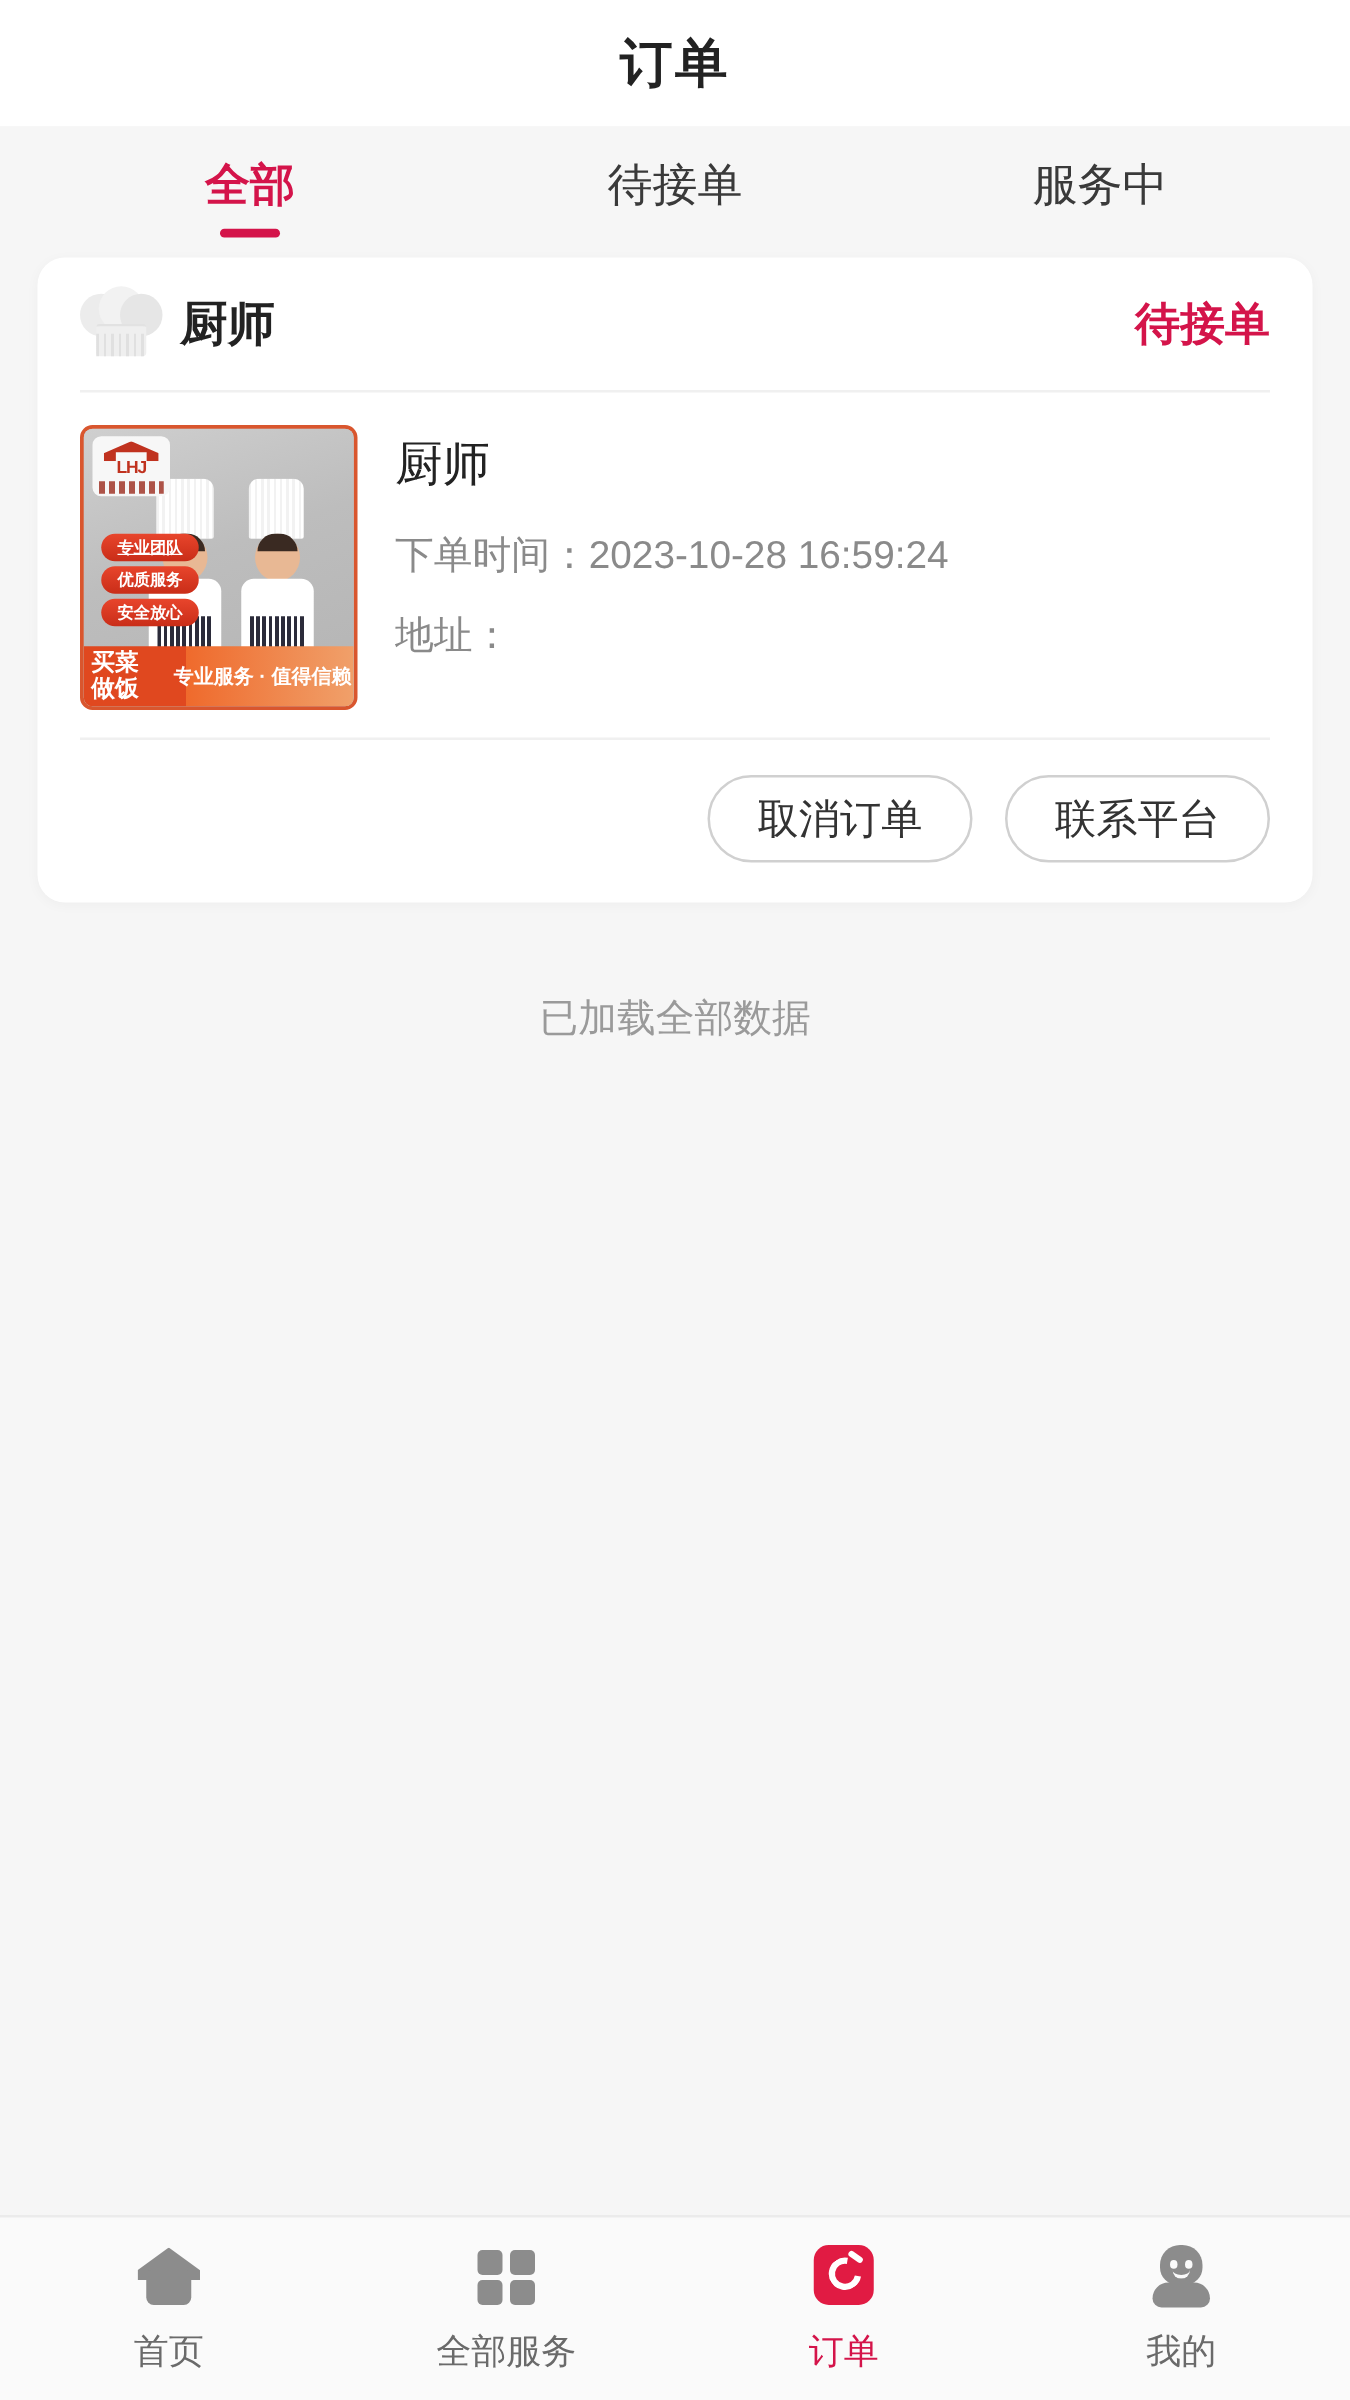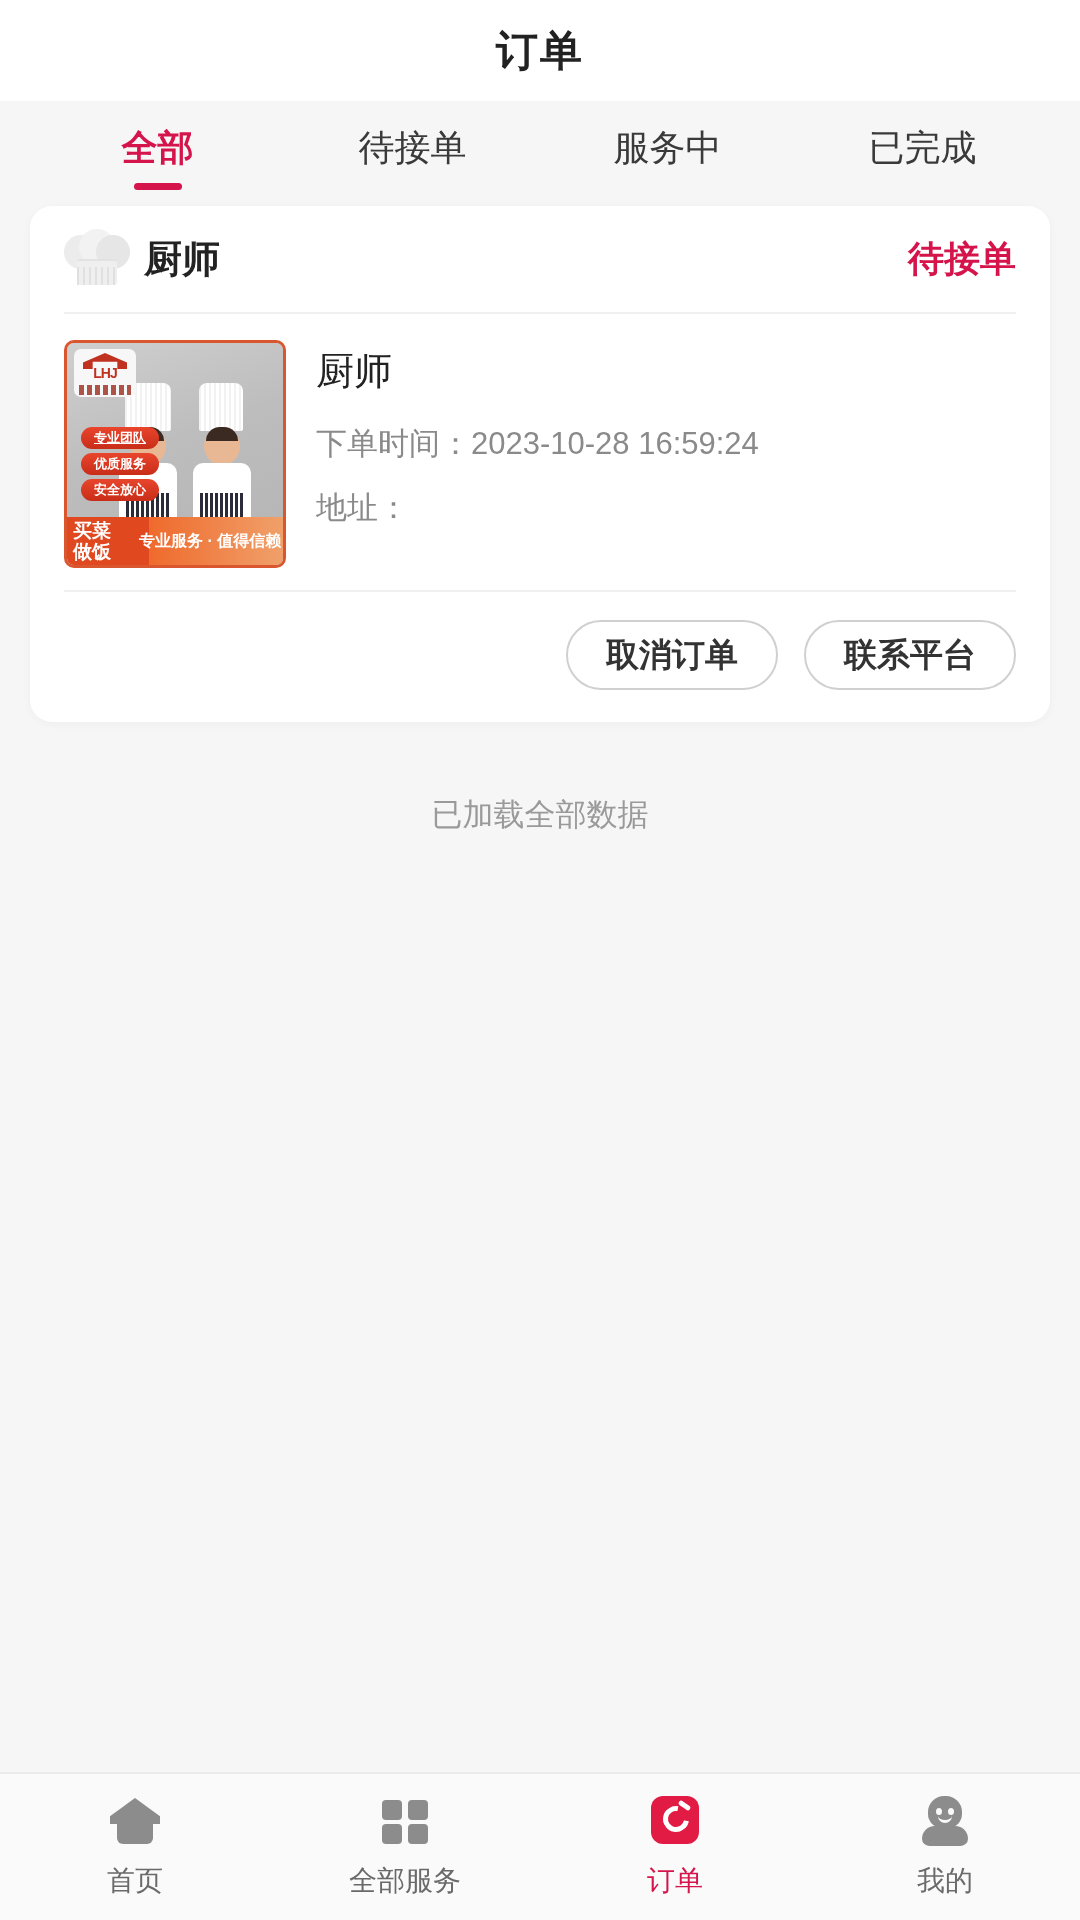--- a/index.html
+++ b/index.html
@@ -153,21 +153,21 @@
   }
   .thumb .banner .right {
     color:#fff; font-size:16px; font-weight:700; white-space:nowrap;
   }
 
   .info { flex:1 1 auto; padding-left:30px; padding-top:6px; }
   .info .pname { font-size:38px; color:#222; font-weight:500; margin-bottom:26px; }
   .info .row { font-size:31px; color:#8a8a8a; margin-bottom:22px; white-space:nowrap; }
 
   
-  .card-foot { display:flex; justify-content:flex-end; align-items:center; padding:28px 0 32px 0; gap:26px;font-weight:bold; }
+  .card-foot { display:flex; justify-content:flex-end; align-items:center; padding:28px 0 32px 0; gap:26px; }
   .btn {
     border:2px solid #d0d0d0;
     border-radius:46px;
     padding:0 38px;
     height:70px;
     display:flex; align-items:center; justify-content:center;
     font-size:33px;
     color:#333;
     background:#fff;
     white-space:nowrap;
@@ -229,23 +229,20 @@
     <div class="tab active">
       <span>全部</span>
       <span class="underline"></span>
     </div>
     <div class="tab">
       <span>待接单</span>
     </div>
     <div class="tab">
       <span>服务中</span>
     </div>
-    <div class="tab">
-      <span>已完成</span>
-    </div>
   </div>
 
   <div class="content">
 
     <div class="order-card">
 
       <div class="card-head">
         <div class="chef-hat">
           <div class="puff p1"></div>
             <div class="puff p2"></div>

